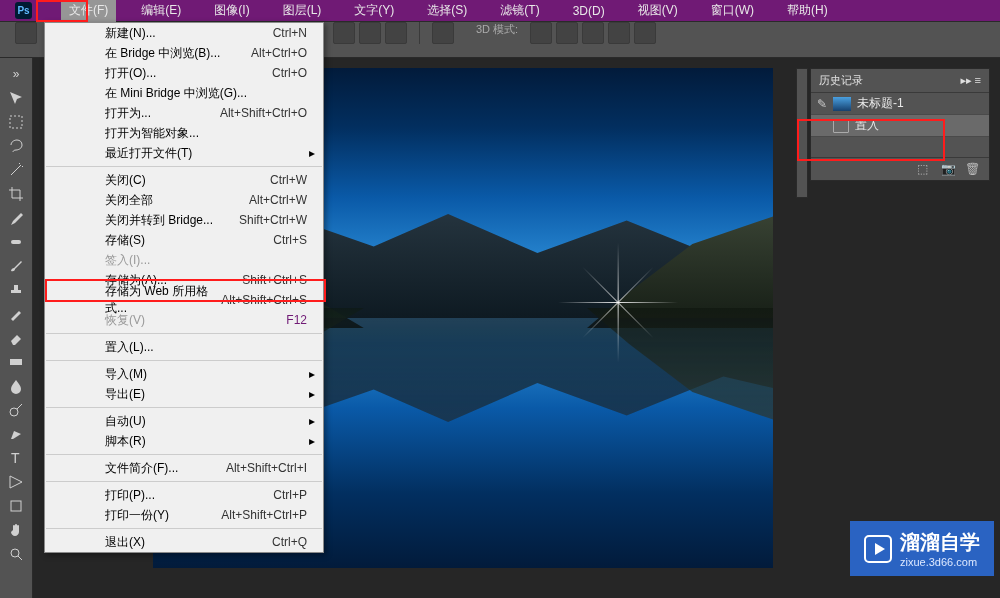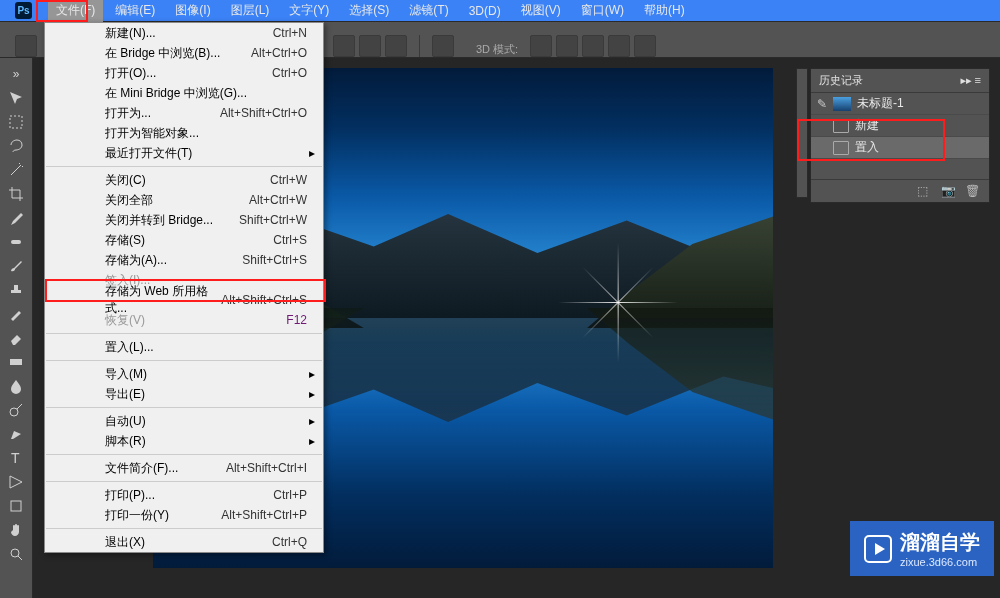--- a/index.html
+++ b/index.html
@@ -4,39 +4,39 @@
 <style>
   * { box-sizing: border-box; margin: 0; padding: 0; font-family: "Microsoft YaHei", Arial, sans-serif; }
   body {
     width: 1000px; height: 598px;
     background: #535353; color: #e8e8e8; font-size: 12px;
     position: relative; overflow: hidden;
   }
   
   .menubar {
     display: flex; align-items: center; height: 22px;
-    background: #3b82f6; border-bottom: 1px solid #2a2a2a;
-    padding-left: 15px; gap: 4px;
+    background: #701a75; border-bottom: 1px solid #2a2a2a;
+    padding-left: 15px; gap: 17px;
   }
   .ps-logo {
     width: 17px; height: 17px; background: #001b33;
     border-radius: 3px; margin-right: 12px;
     display: flex; align-items: center; justify-content: center;
     color: #5fb9ff; font-weight: bold; font-size: 10px;
   }
   .menubar-item {
     padding: 3px 8px; cursor: default; font-size: 12px; color: #e8e8e8;
   }
   .menubar-item.active {
     background: #969696;
   }
   
   .optionsbar {
     height: 36px; background: #535353; border-bottom: 1px solid #2a2a2a;
-    display: flex; align-items: flex-end; padding-left: 15px; gap: 12px;
+    display: flex; align-items: flex-start; padding-left: 15px; gap: 12px;
   }
   .opt-icon {
     width: 22px; height: 22px; border: 1px solid #3a3a3a;
     background: #434343; border-radius: 2px;
   }
   .opt-sep { width: 1px; height: 22px; background: #3a3a3a; }
   .opt-group { display: flex; gap: 4px; }
   .opt-label { color: #aaa; font-size: 11px; margin-left: 10px; }
   
   .toolbar {
@@ -389,26 +389,26 @@
       <span class="shortcut">Alt+Ctrl+W</span>
     </div>
     <div class="dropdown-item">
       <span>关闭并转到 Bridge...</span>
       <span class="shortcut">Shift+Ctrl+W</span>
     </div>
     <div class="dropdown-item">
       <span>存储(S)</span>
       <span class="shortcut">Ctrl+S</span>
     </div>
+    <div class="dropdown-item disabled">
+      <span>签入(I)...</span>
+    </div>
     <div class="dropdown-item">
       <span>存储为(A)...</span>
       <span class="shortcut">Shift+Ctrl+S</span>
-    </div>
-    <div class="dropdown-item disabled">
-      <span>签入(I)...</span>
     </div>
     <div class="dropdown-item">
       <span>存储为 Web 所用格式...</span>
       <span class="shortcut">Alt+Shift+Ctrl+S</span>
     </div>
     <div class="dropdown-item disabled">
       <span>恢复(V)</span>
       <span class="shortcut">F12</span>
     </div>
     <div class="dropdown-sep"></div>
@@ -454,25 +454,20 @@
 
 <div class="panel">
   <div class="panel-tab">
     <span>历史记录</span>
     <span>▸▸ ≡</span>
   </div>
   <div class="panel-row snapshot">
     <span style="width:16px;color:#ccc">✎</span>
     <div class="thumb"></div>
     <span>未标题-1</span>
-  </div>
-  <div class="panel-row">
-    <span style="width:16px"></span>
-    <div class="brush-ic"></div>
-    <span>新建</span>
   </div>
   <div class="panel-row sel">
     <span style="width:16px"></span>
     <div class="brush-ic"></div>
     <span>置入</span>
   </div>
   <div style="height:20px"></div>
   <div class="panel-foot">
     <span class="pico">⬚</span>
     <span class="pico">📷</span>

